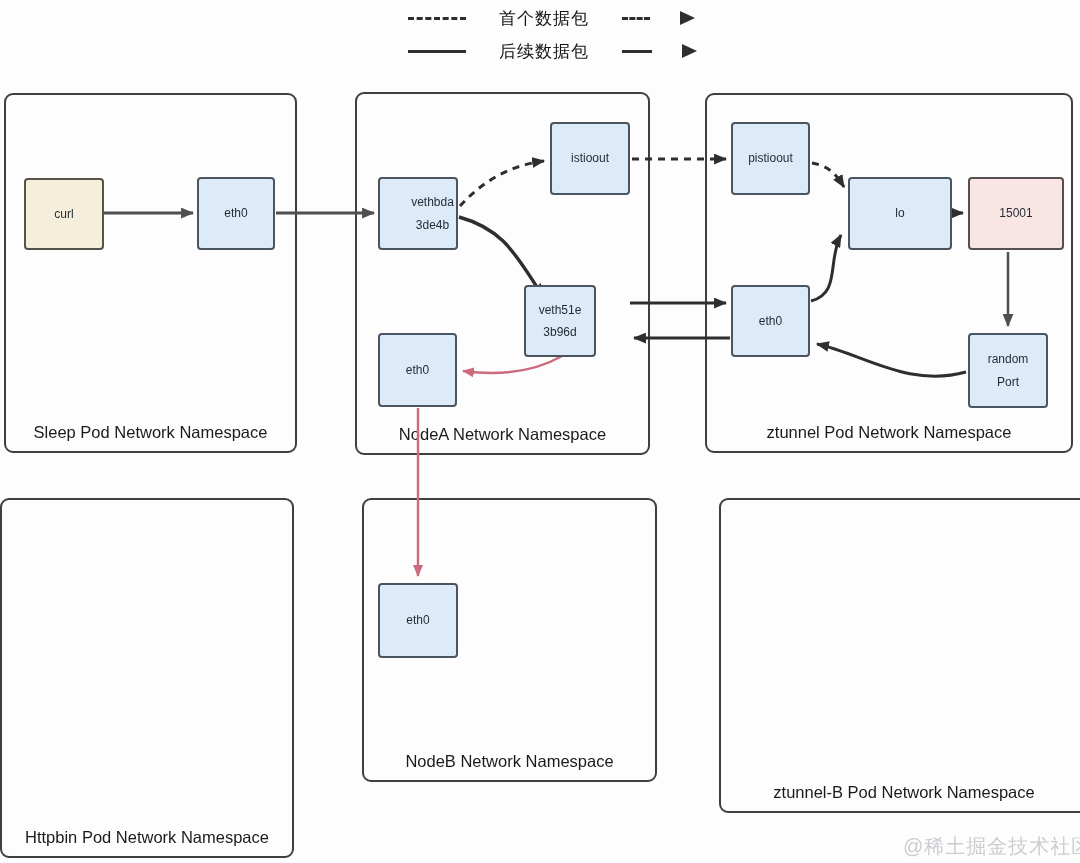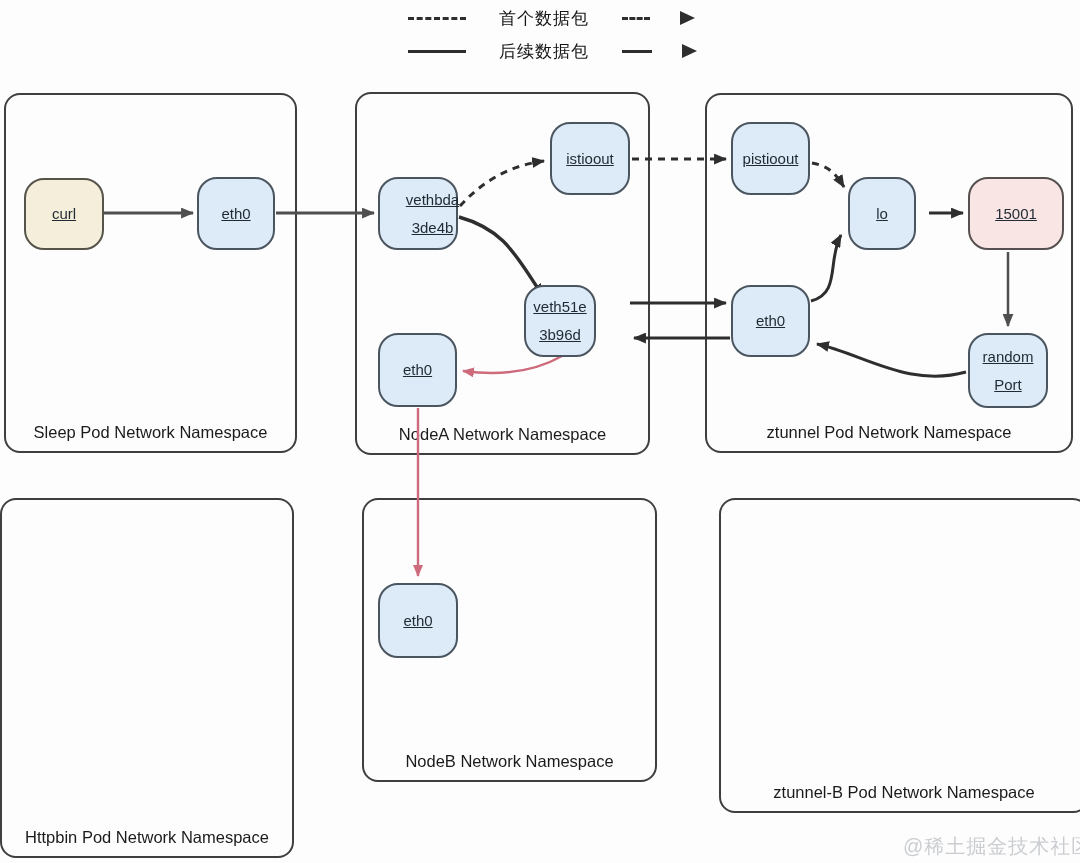--- a/index.html
+++ b/index.html
@@ -36,44 +36,43 @@
     border-top:7px solid transparent;
     border-bottom:7px solid transparent;
     border-left:15px solid var(--arrow-dark);
     margin-left:2px;
   }
 
   
   .ns {
     position:absolute;
     border:2px solid var(--ns-border);
-    border-radius:16px;
+    border-radius:9px;
     background:transparent;
   }
   .ns-label {
     position:absolute;
     bottom:9px; left:0; width:100%;
     text-align:center;
     font-size:16.5px; color:#1b1b1b;
     white-space:nowrap;
   }
 
   
   .node {
     position:absolute;
     border:2.5px solid var(--node-blue-border);
-    border-radius:20px;
+    border-radius:4px;
     background:var(--node-blue-fill);
     display:flex; flex-direction:column;
     align-items:center; justify-content:center;
-    font-size:15px; color:var(--text-dark);
+    font-size:12px; color:var(--text-dark);
     line-height:1.85;
     z-index:3;
     white-space:nowrap;
-    text-decoration:underline;
   }
   .node.cream { background:var(--node-cream-fill); border-color:var(--node-cream-border); }
   .node.pink  { background:var(--node-pink-fill);  border-color:var(--node-pink-border); }
 
   
   svg.arrows { position:absolute; left:0; top:0; z-index:2; }
   .a { fill:none; stroke:var(--arrow-dark); stroke-width:3; }
   .a.gray { stroke:var(--arrow-gray); }
   .a.thin { stroke-width:2.5; }
   .a.thick { stroke-width:3.4; }
@@ -197,21 +196,21 @@
   </div>
 
   <div class="node" style="left:378px;top:333px;width:79px;height:74px;">
     <span>eth0</span>
   </div>
 
   <div class="node" style="left:731px;top:122px;width:79px;height:73px;">
     <span>pistioout</span>
   </div>
 
-  <div class="node" style="left:848px;top:177px;width:68px;height:73px;">
+  <div class="node" style="left:848px;top:177px;width:104px;height:73px;">
     <span>lo</span>
   </div>
 
   <div class="node pink" style="left:968px;top:177px;width:96px;height:73px;">
     <span>15001</span>
   </div>
 
   <div class="node" style="left:731px;top:285px;width:79px;height:72px;">
     <span>eth0</span>
   </div>

